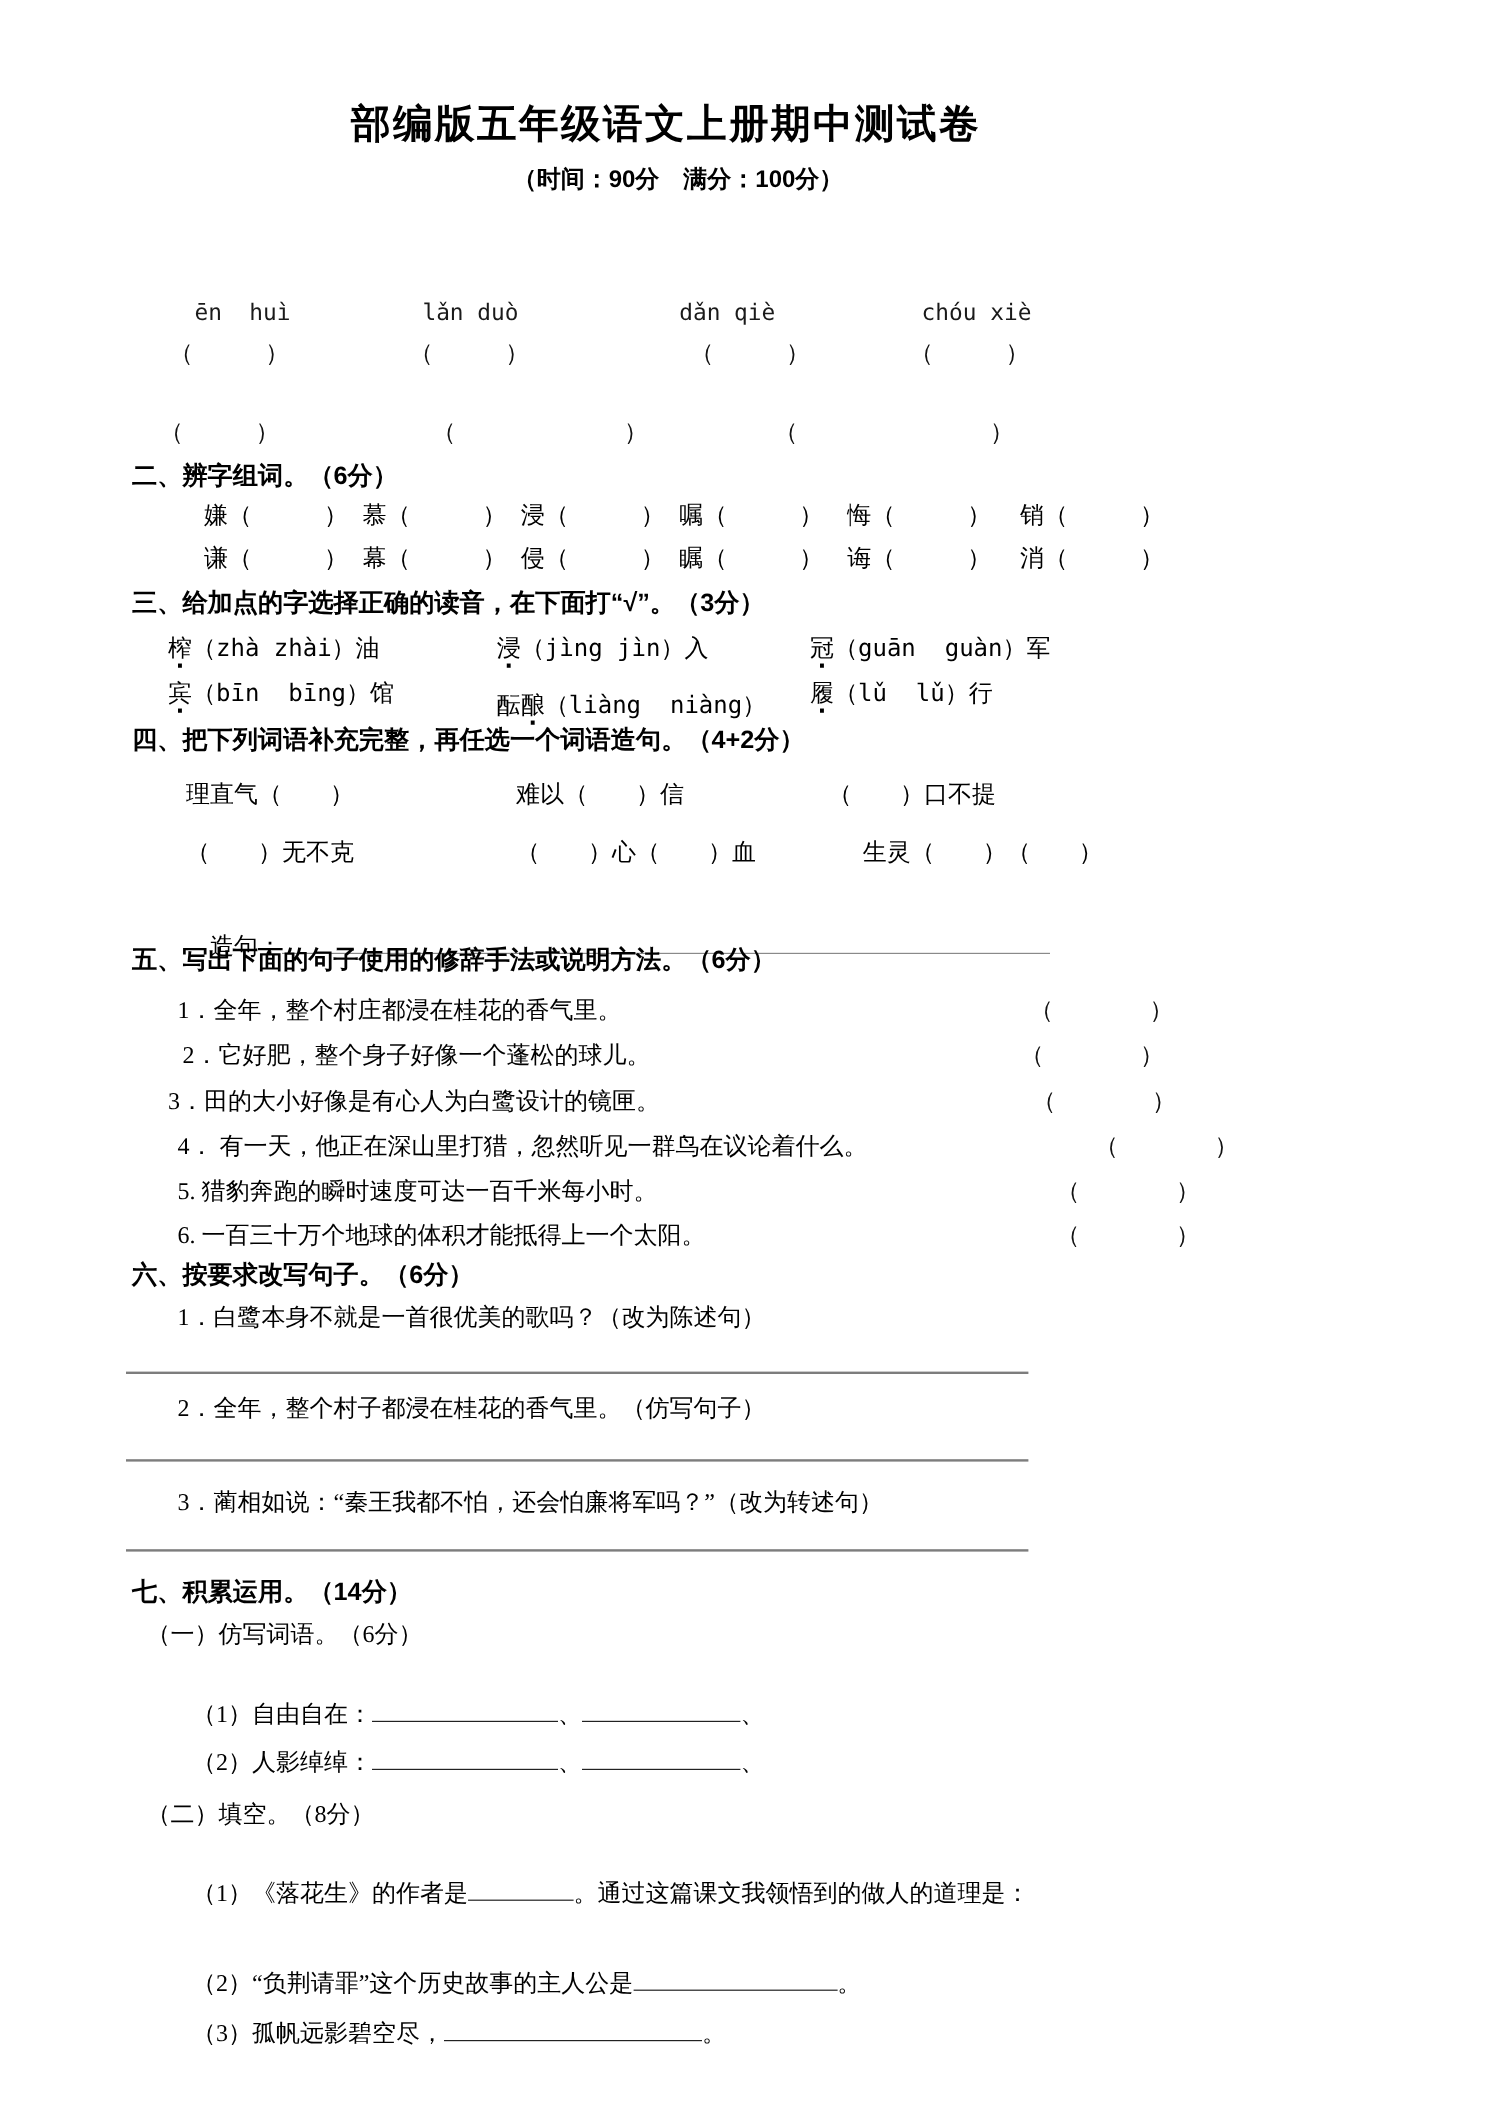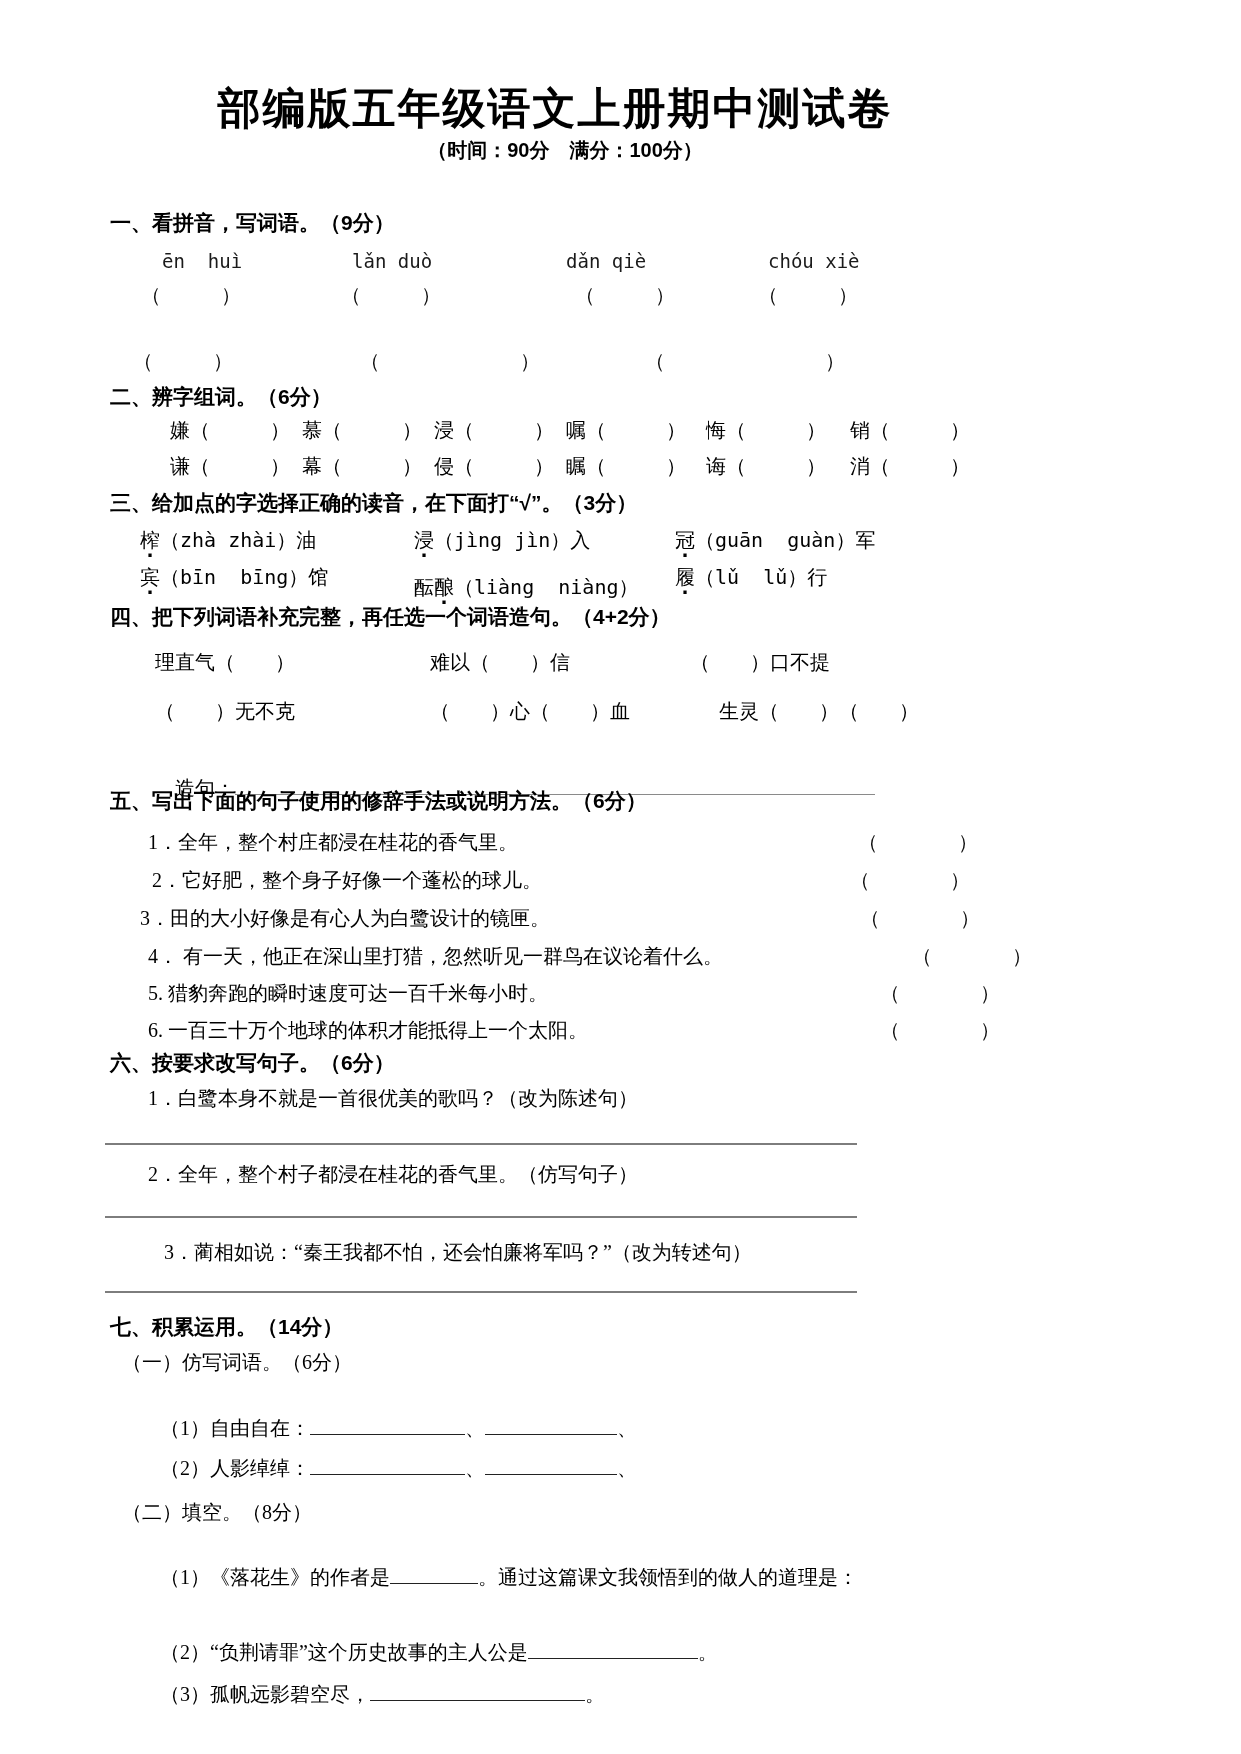--- a/index.html
+++ b/index.html
@@ -8,21 +8,21 @@
     width:1241px;
     height:1754px;
     background:#ffffff;
     color:#000;
     font-family:"Liberation Serif","DejaVu Serif",serif;
     overflow:hidden;
   }
   .row{position:absolute;left:0;width:100%;white-space:pre;font-size:20px;line-height:1.25;}
   .row > span{white-space:pre;}
   .abs > span{position:absolute;top:0;}
-  .title-row{width:1110px;text-align:center;font-size:43px;font-weight:bold;
+  .title-row{width:1110px;text-align:center;font-size:33px;font-weight:bold;
     font-family:"Liberation Sans","DejaVu Sans",sans-serif;letter-spacing:2px;}
   .subtitle-row{width:1130px;text-align:center;font-size:20px;font-weight:bold;
     font-family:"Liberation Sans","DejaVu Sans",sans-serif;}
   .hdr{left:110px;font-weight:bold;font-size:21px;
     font-family:"Liberation Sans","DejaVu Sans",sans-serif;width:1050px;}
   .subhdr{left:122px;font-size:20px;width:1000px;}
   .pinyin{font-family:"DejaVu Sans Mono","Liberation Mono",monospace;font-size:19px;color:#1a1a1a;}
   .bracket{font-size:20px;color:#111;}
   .s3unit{font-family:"DejaVu Sans Mono","Liberation Mono",monospace;font-size:20px;}
   .dc{position:relative;display:inline-block;}
@@ -33,21 +33,20 @@
   .ansline{position:absolute;left:105px;width:752px;height:0;border-top:2px solid #7d7d7d;}
 </style>
 </head>
 <body>
 
 <div class="page">
 
   <div class="row title-row" style="top:82px;">部编版五年级语文上册期中测试卷</div>
   <div class="row subtitle-row" style="top:138px;">（时间：90分　满分：100分）</div>
 
-  <div class="row hdr" style="top:210px;">一、看拼音，写词语。（9分）</div>
   <div class="row abs" style="top:250px;">
     <span class="pinyin" style="left:162px;">ēn  huì</span>
     <span class="pinyin" style="left:352px;">lǎn duò</span>
     <span class="pinyin" style="left:566px;">dǎn qiè</span>
     <span class="pinyin" style="left:768px;">chóu xiè</span>
   </div>
   <div class="row abs" style="top:283px;">
     <span class="bracket" style="left:141px;">（　　　）</span>
     <span class="bracket" style="left:341px;">（　　　）</span>
     <span class="bracket" style="left:575px;">（　　　）</span>
@@ -128,21 +127,21 @@
   <div class="row abs" style="top:1018px;">
     <span style="left:148px;">6. 一百三十万个地球的体积才能抵得上一个太阳。</span>
     <span class="bracket" style="left:880px;">（　　　　）</span>
   </div>
 
   <div class="row hdr" style="top:1050px;">六、按要求改写句子。（6分）</div>
   <div class="row" style="top:1086px;left:148px;width:1000px;">1．白鹭本身不就是一首很优美的歌吗？（改为陈述句）</div>
   <div class="ansline" style="top:1143px;"></div>
   <div class="row" style="top:1162px;left:148px;width:1000px;">2．全年，整个村子都浸在桂花的香气里。（仿写句子）</div>
   <div class="ansline" style="top:1216px;"></div>
-  <div class="row" style="top:1240px;left:148px;width:1000px;margin-left:16px;">3．蔺相如说：“秦王我都不怕，还会怕廉将军吗？”（改为转述句）</div>
+  <div class="row" style="top:1240px;left:148px;width:1000px;">3．蔺相如说：“秦王我都不怕，还会怕廉将军吗？”（改为转述句）</div>
   <div class="ansline" style="top:1291px;"></div>
 
   <div class="row hdr" style="top:1314px;">七、积累运用。（14分）</div>
   <div class="row subhdr" style="top:1350px;">（一）仿写词语。（6分）</div>
   <div class="row" style="top:1388px;left:140px;width:1000px;">
     <span>（1）自由自在：</span><span class="blank" style="width:155px;"></span><span>、</span><span class="blank" style="width:132px;"></span><span>、</span>
   </div>
   <div class="row" style="top:1428px;left:140px;width:1000px;">
     <span>（2）人影绰绰：</span><span class="blank" style="width:155px;"></span><span>、</span><span class="blank" style="width:132px;"></span><span>、</span>
   </div>

